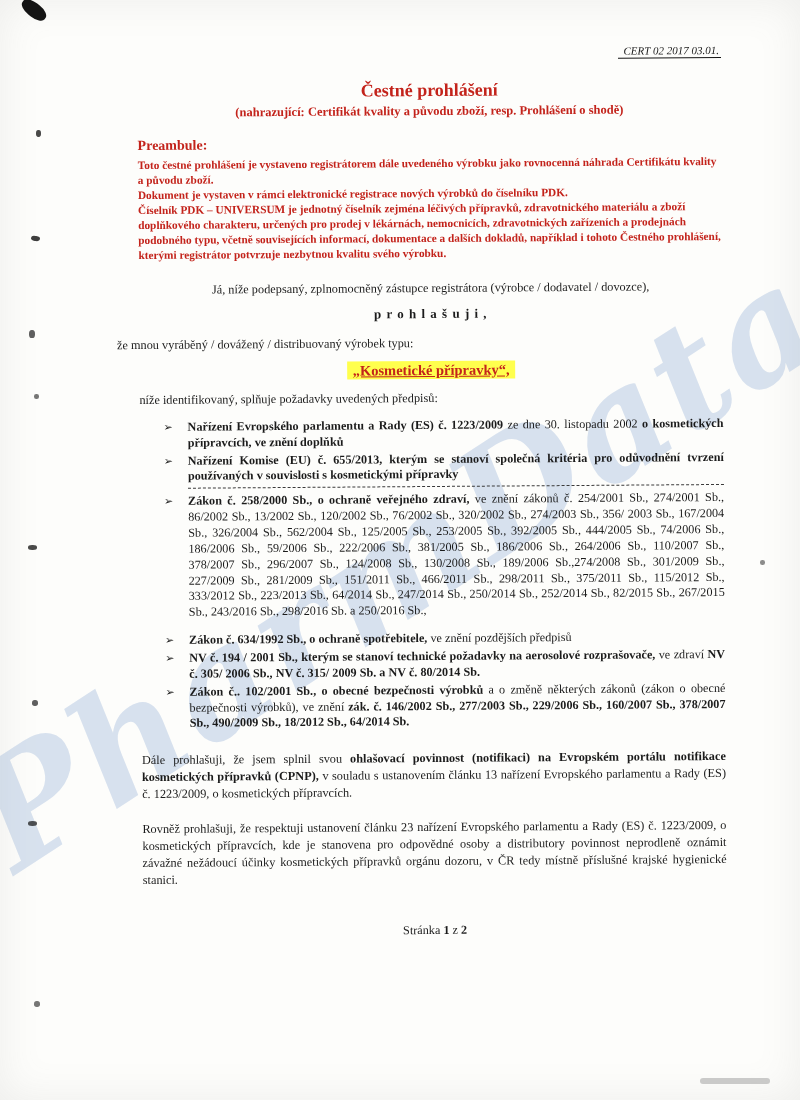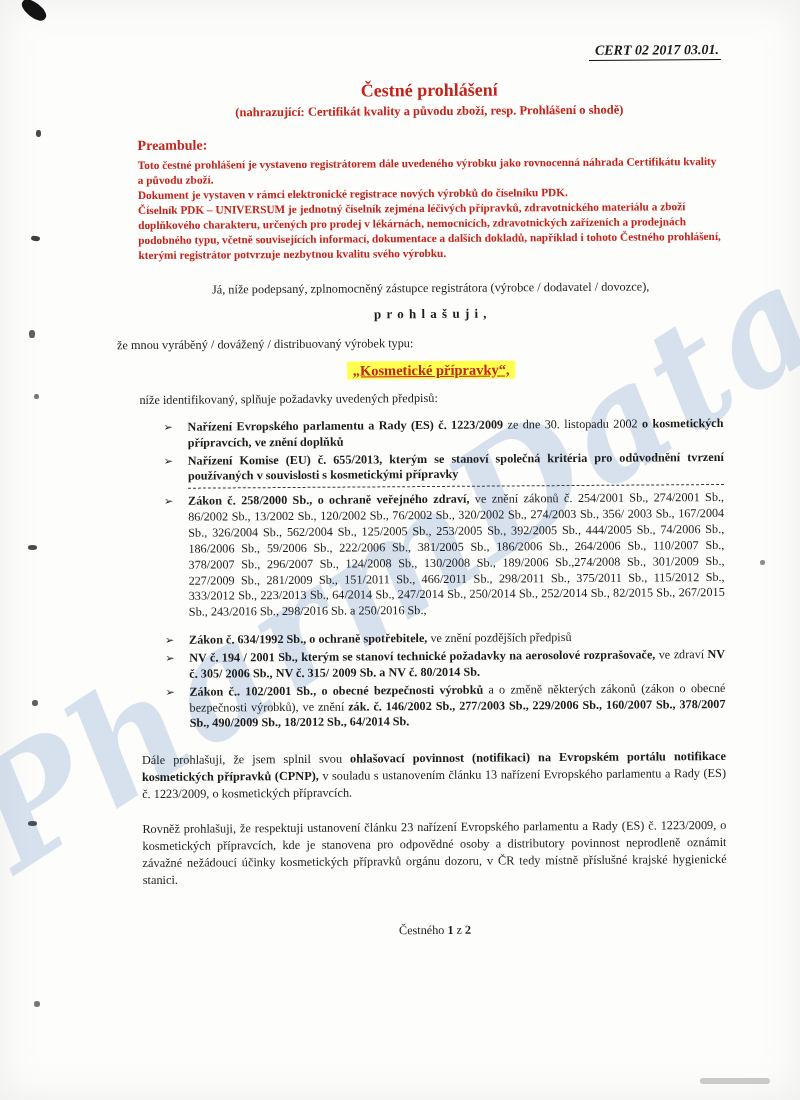--- a/index.html
+++ b/index.html
@@ -8,21 +8,21 @@
     background:#fdfdfb; overflow:hidden;
     font-family:"Liberation Serif", serif; color:#1b1b1b;
     box-shadow: inset 0 0 40px rgba(120,120,120,0.12);
   }
   .content {
     position:absolute; left:140px; top:42px; width:584px;
     transform:rotate(-0.4deg);
   }
   .header-row { text-align:right; height:16px; }
   .header-code {
-    display:inline-block; font-style:italic; font-weight:bold; font-size:14px;
+    display:inline-block; font-style:italic; font-weight:normal; font-size:11px;
     border-bottom:1.5px solid #111; padding:0 2px 1px 6px;text-align:right;
   }
   .title {
     margin:22px 0 0; text-align:center; color:#c3231b;
     font-size:18px; font-weight:bold;
   }
   .subtitle {
     margin-top:3px; text-align:center; color:#c3231b;
     font-size:12.5px; font-weight:bold;
   }
@@ -148,16 +148,16 @@
       <div class="bullet">
         <span class="marker">➢</span>
         <div class="btext"><span class="b">Zákon č.. 102/2001 Sb., o obecné bezpečnosti výrobků </span><span>a o změně některých zákonů (zákon o obecné bezpečnosti výrobků), ve znění </span><span class="b">zák. č. 146/2002 Sb., 277/2003 Sb., 229/2006 Sb., 160/2007 Sb., 378/2007 Sb., 490/2009 Sb., 18/2012 Sb., 64/2014 Sb.</span></div>
       </div>
 
     </div>
 
     <p class="para para-notification"><span>Dále prohlašuji, že jsem splnil svou </span><span class="b">ohlašovací povinnost (notifikaci) na Evropském portálu notifikace kosmetických přípravků (CPNP),</span><span> v souladu s ustanovením článku 13 nařízení Evropského parlamentu a Rady (ES) č. 1223/2009, o kosmetických přípravcích.</span></p>
     <p class="para para-article"><span>Rovněž prohlašuji, že respektuji ustanovení článku 23 nařízení Evropského parlamentu a Rady (ES) č. 1223/2009, o kosmetických přípravcích, kde je stanovena pro odpovědné osoby a distributory povinnost neprodleně oznámit závažné nežádoucí účinky kosmetických přípravků orgánu dozoru, v ČR tedy místně příslušné krajské hygienické stanici.</span></p>
 
-    <div class="footer"><span>Čestného </span><span class="b">1</span><span> z </span><span class="b">2</span></div>
+    <div class="footer"><span>Stránka </span><span class="b">1</span><span> z </span><span class="b">2</span></div>
 
   </div>
 </div>
 
 </body></html>

